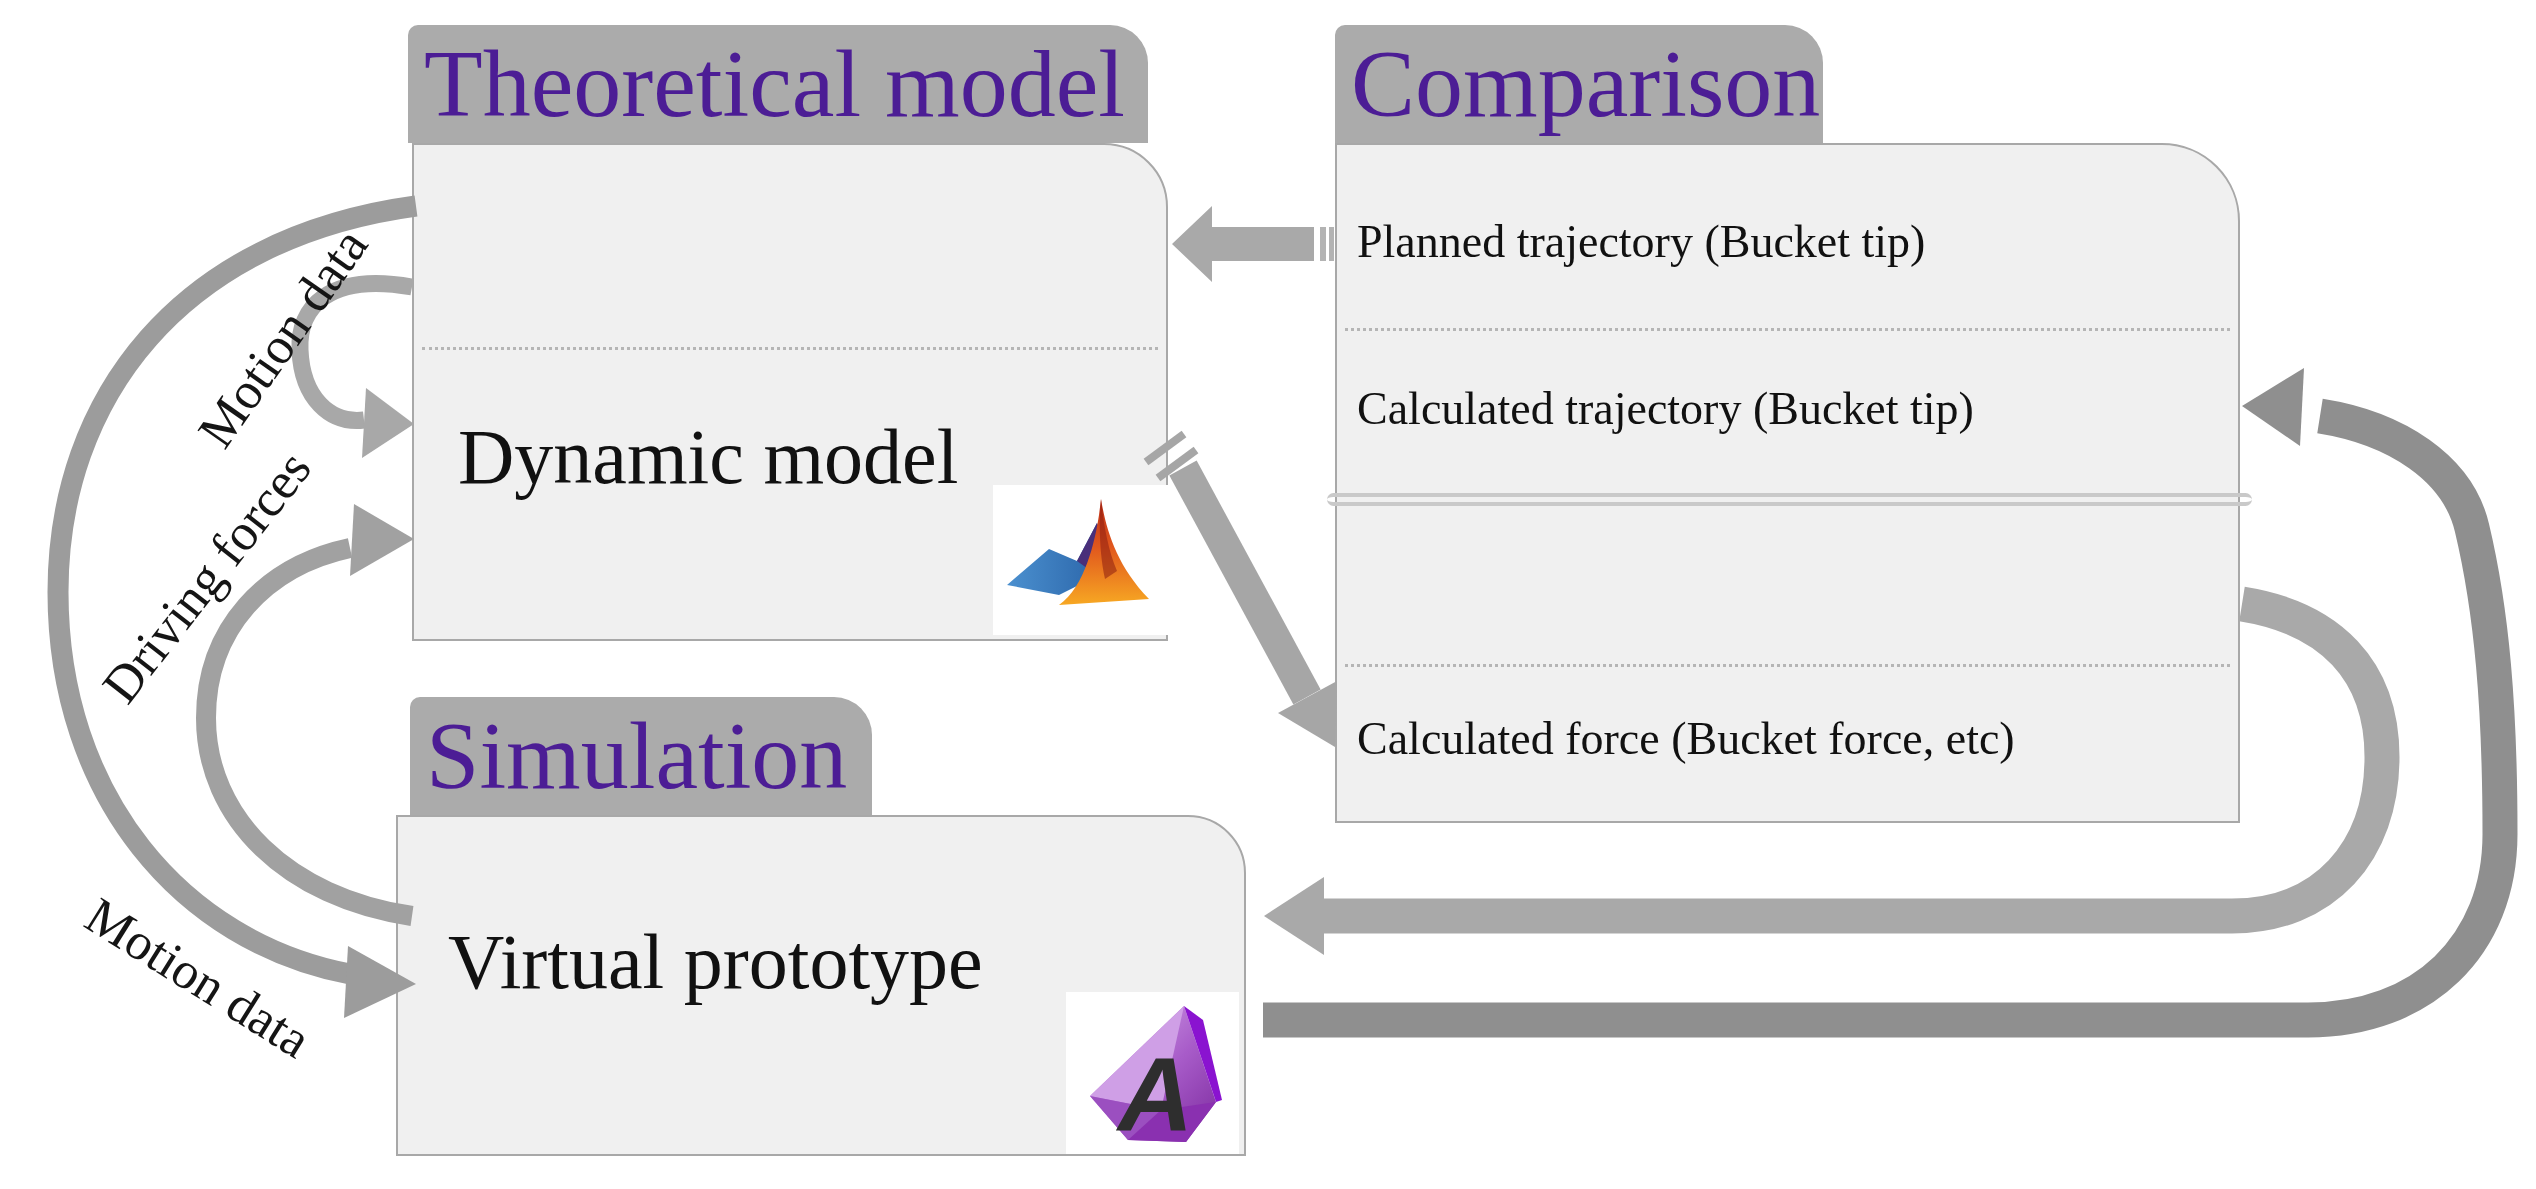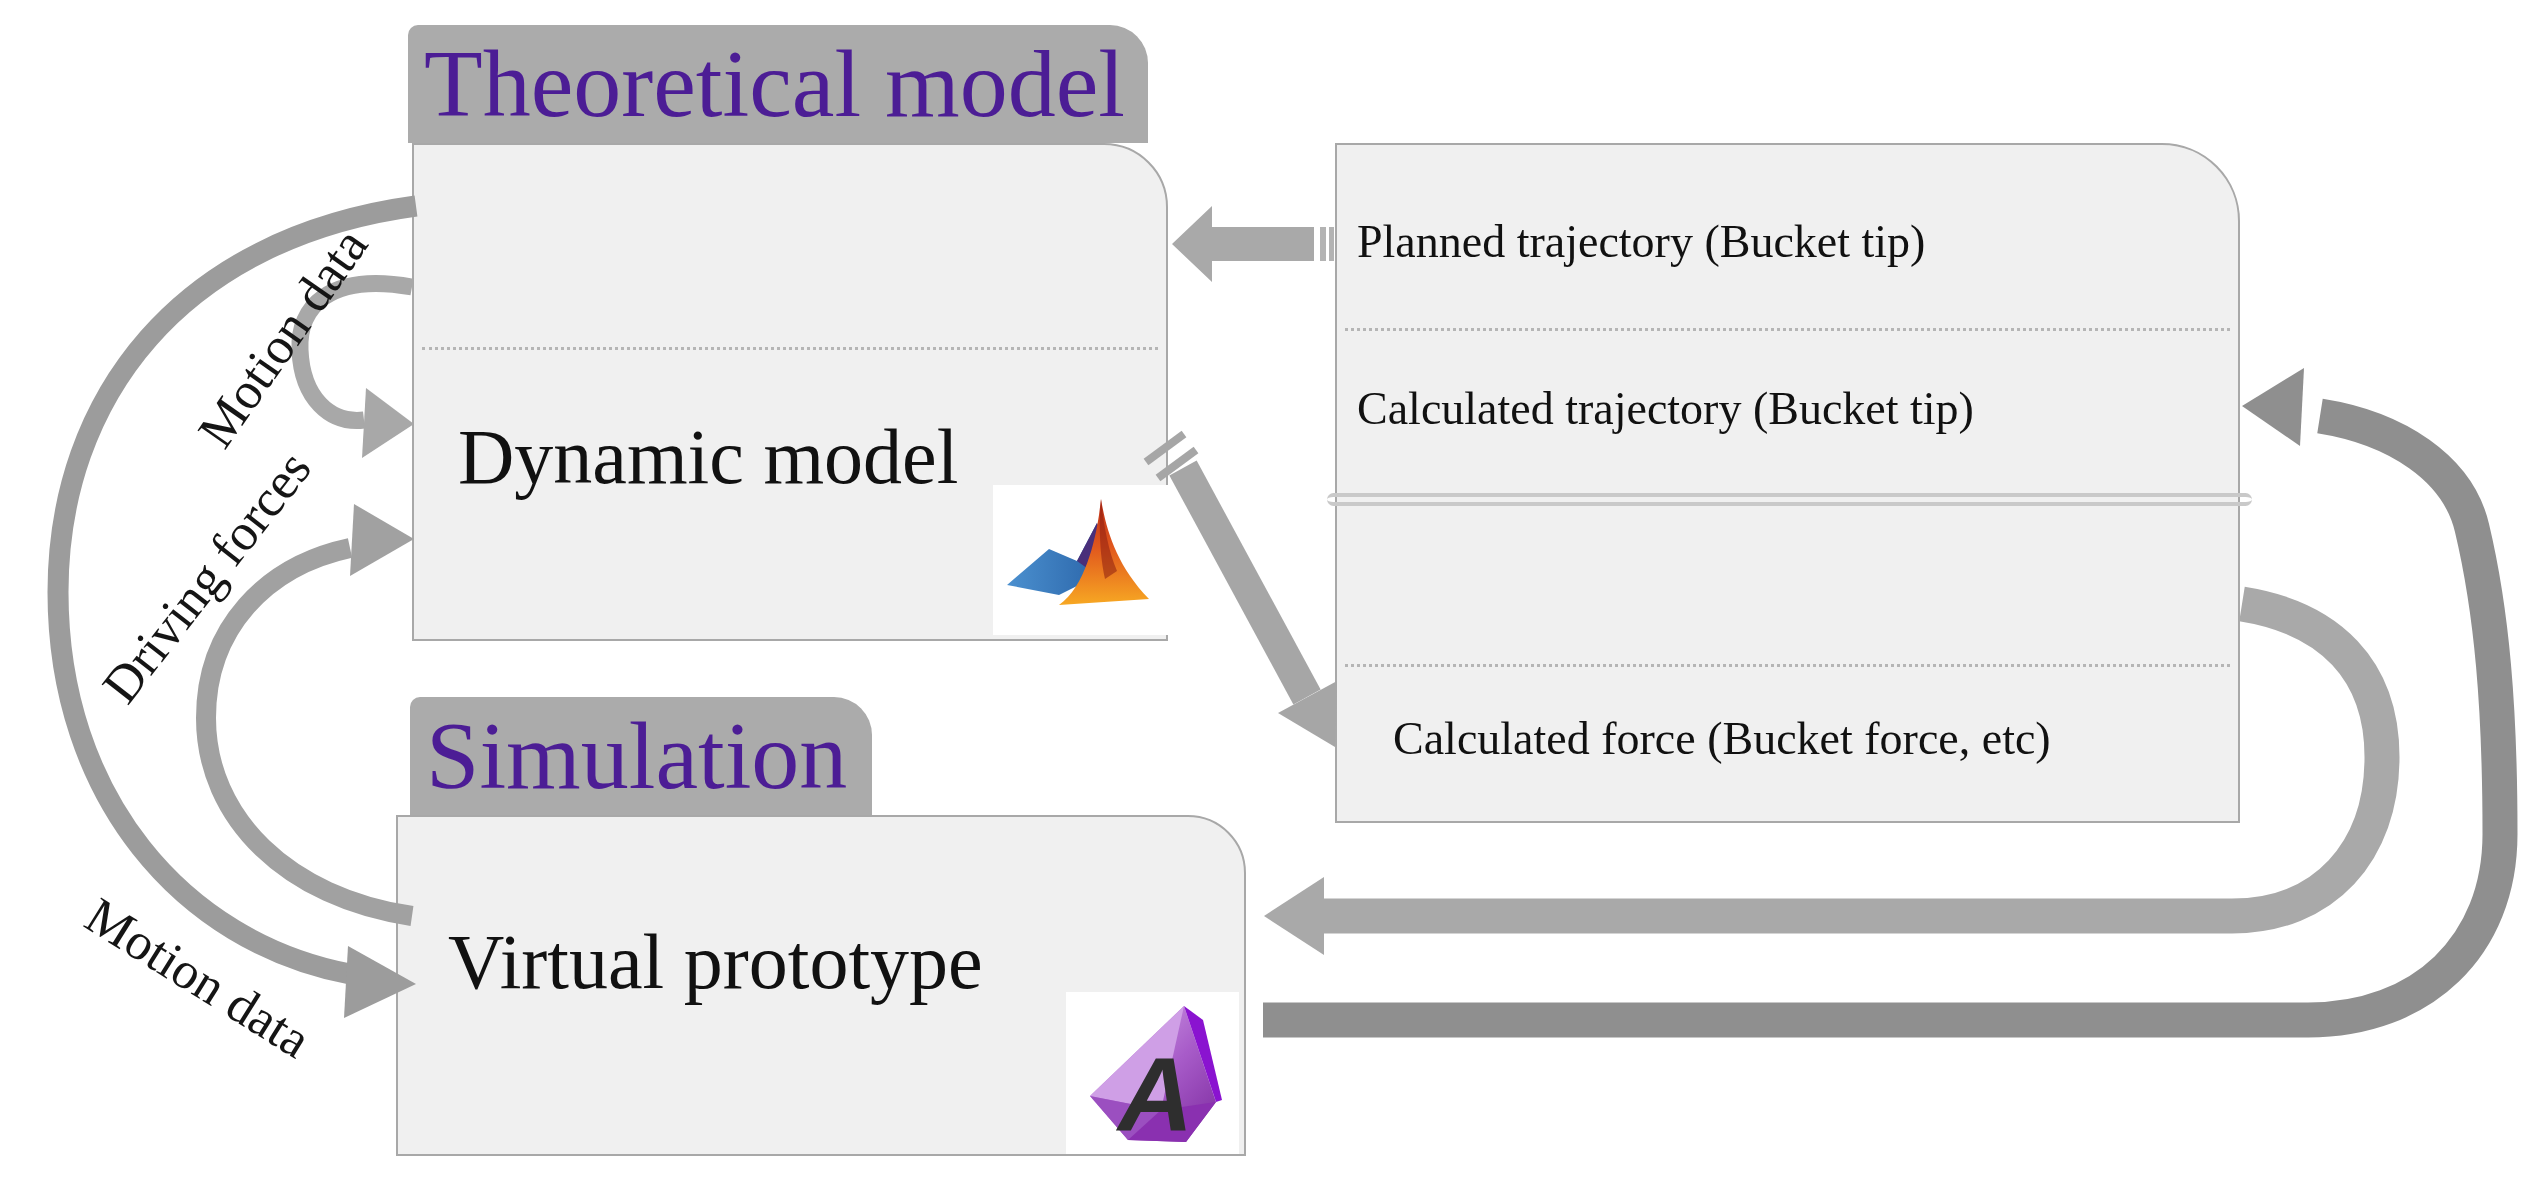--- a/index.html
+++ b/index.html
@@ -21,21 +21,21 @@
   .c-tab{left:1335px;top:25px;width:488px;height:118px;}
   .s-tab{left:410px;top:697px;width:462px;height:118px;}
   .t-panel{left:412px;top:143px;width:756px;height:498px;border-radius:0 64px 0 0;}
   .c-panel{left:1335px;top:143px;width:905px;height:680px;border-radius:0 78px 0 0;}
   .s-panel{left:396px;top:815px;width:850px;height:341px;border-radius:0 58px 0 0;}
   .item{position:absolute;font-size:78px;line-height:80px;white-space:nowrap;}
   .kinematic{left:44px;top:60px;}
   .dynamic{left:44px;top:272px;}
   .virtual{left:50px;top:105px;}
   .row{position:absolute;left:20px;right:8px;font-size:46px;line-height:70px;white-space:nowrap;}
-  .row1{top:62px;}.row2{top:229px;}.row3{top:410px;}.row4{top:559px;margin-left:36px;}
+  .row1{top:62px;}.row2{top:229px;}.row3{top:410px;}.row4{top:559px;}
   .dotted{position:absolute;left:8px;right:8px;border-top:3px dotted #b5b5b5;height:0;}
   .t-dot{top:202px;}
   .c-dot1{top:183px;}
   .c-dot2{top:519px;}
   .dbl{
     position:absolute;left:-10px;width:925px;top:348px;height:13px;box-sizing:border-box;
     border-top:4px solid #c9c9c9;border-bottom:4px solid #c9c9c9;border-radius:7px;
   }
   .logo{position:absolute;background:#fff;z-index:3;}
   .matlab{left:579px;top:340px;width:175px;height:150px;}
@@ -75,20 +75,23 @@
         </defs>
         <rect x="0" y="0" width="175" height="150" fill="#ffffff"></rect>
         <path d="M14,100 L56,64 L84,76 L104,38 L112,60 L106,90 L66,110 Z" fill="url(#mlWing)"></path>
         <path d="M84,76 L104,38 L112,60 L98,86 Z" fill="#4a2f7a"></path>
         <path d="M108,14 C113,44 123,80 156,114 L66,120 C92,102 102,56 106,30 Z" fill="url(#mlPeak)"></path>
         <path d="M108,14 C110,34 114,62 124,86 L112,94 C106,66 106,36 108,14 Z" fill="#8c1d10" opacity="0.55"></path>
       </svg>
     </div>
   </div>
 
+  <div class="tab c-tab">
+    <span>Comparison</span>
+  </div>
   <div class="panel c-panel">
     <div class="row row1">Planned trajectory (Bucket tip)</div>
     <div class="dotted c-dot1"></div>
     <div class="row row2">Calculated trajectory (Bucket tip)</div>
     <div class="dbl"></div>
     <div class="dotted c-dot2"></div>
     <div class="row row4">Calculated force (Bucket force, etc)</div>
   </div>
 
   <div class="tab s-tab">

